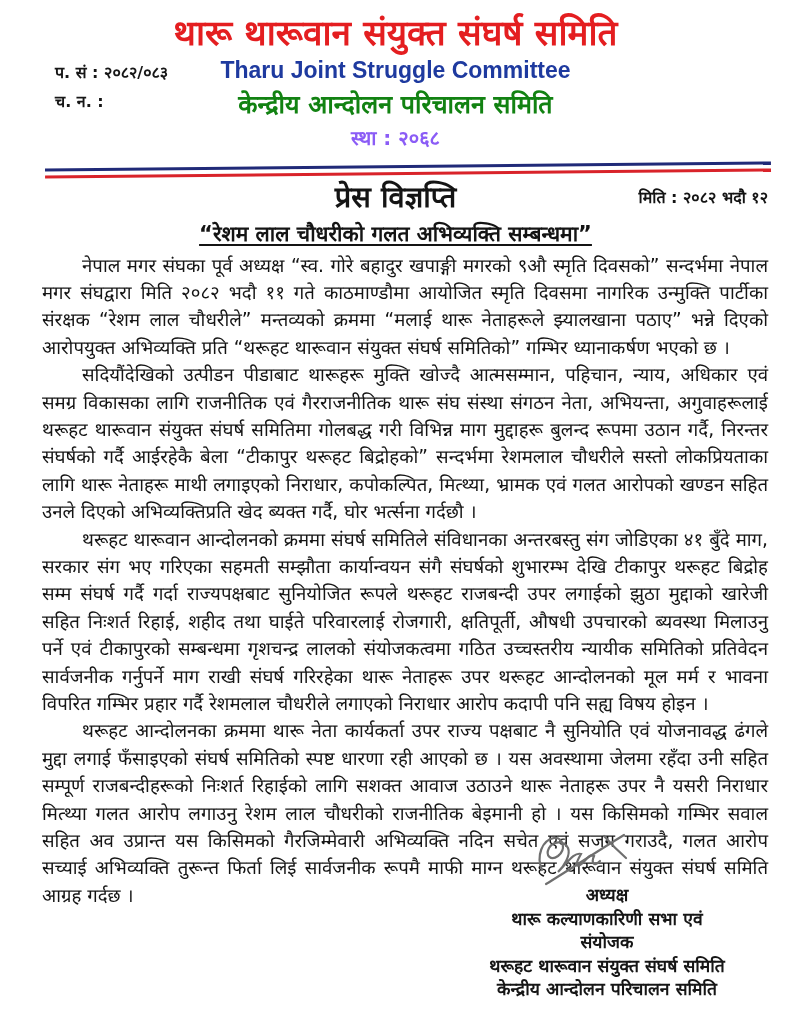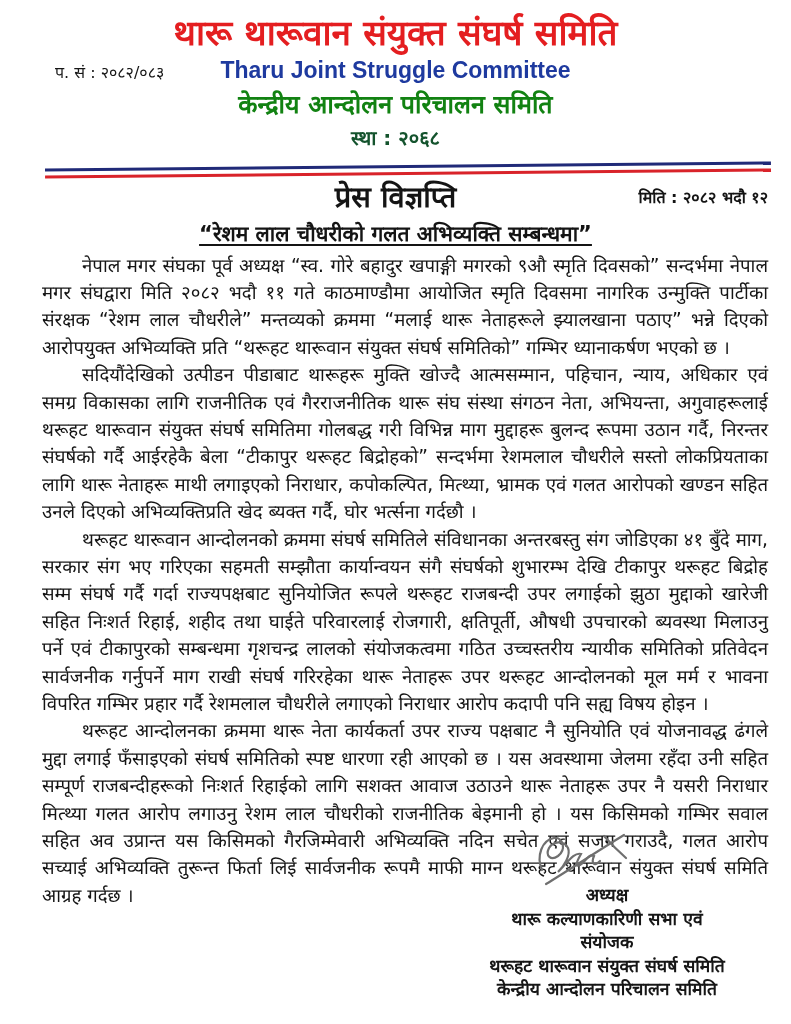--- a/index.html
+++ b/index.html
@@ -4,21 +4,21 @@
 <style>
   html,body{margin:0;padding:0;background:#e9e9e9;}
   .page{
     width:791px;height:1024px;background:#ffffff;position:relative;
     font-family:"DejaVu Sans",sans-serif;color:#141414;overflow:hidden;
     margin:0 auto;box-sizing:border-box;
   }
   
   .letterhead{position:relative;text-align:center;padding-top:14px;}
   .org-title{font-size:35px;font-weight:bold;line-height:1.1;letter-spacing:0px;}
-  .refs{position:absolute;left:55px;top:58px;text-align:left;font-weight:normal;font-size:16px;line-height:29px;color:#161616;}
+  .refs{position:absolute;left:55px;top:58px;text-align:left;font-weight:bold;font-size:16px;line-height:29px;color:#161616;}
   .eng-title{font-size:23px;font-weight:bold;margin-top:4px;font-family:"Liberation Sans",sans-serif;}
   .sub-title{font-size:25px;font-weight:bold;margin-top:2px;}
   .estd{font-size:20px;font-weight:bold;margin-top:4px;}
   
   .divider{
     position:absolute;left:45px;top:165px;width:726px;height:4px;
     border-top:3px solid #202a78;border-bottom:3px solid #d9232a;
     transform:rotate(-0.55deg);
   }
   
@@ -40,27 +40,28 @@
 </head>
 <body>
 
 <div class="page">
 
   <div class="letterhead">
     <div class="org-title" style="color:#e41e20">थारू थारूवान संयुक्त संघर्ष समिति</div>
 
     <div class="refs">
       <div>प. सं : २०८२/०८३</div>
+      <div>च. न. :</div>
     </div>
 
     <div class="eng-title" style="color:#1e3a9f">Tharu Joint Struggle Committee</div>
 
     <div class="sub-title" style="color:#128212">केन्द्रीय आन्दोलन परिचालन समिति</div>
 
-    <div class="estd" style="color:#14532d">स्था : २०६८</div>
+    <div class="estd" style="color:#8b5cf6">स्था : २०६८</div>
   </div>
 
   <div class="divider"></div>
 
   <div class="press-row">
     <div class="press-heading">प्रेस विज्ञप्ति</div>
     <div class="press-date">मिति : २०८२ भदौ १२</div>
   </div>
 
   <div class="press-subject">“रेशम लाल चौधरीको गलत अभिव्यक्ति सम्बन्धमा”</div>

